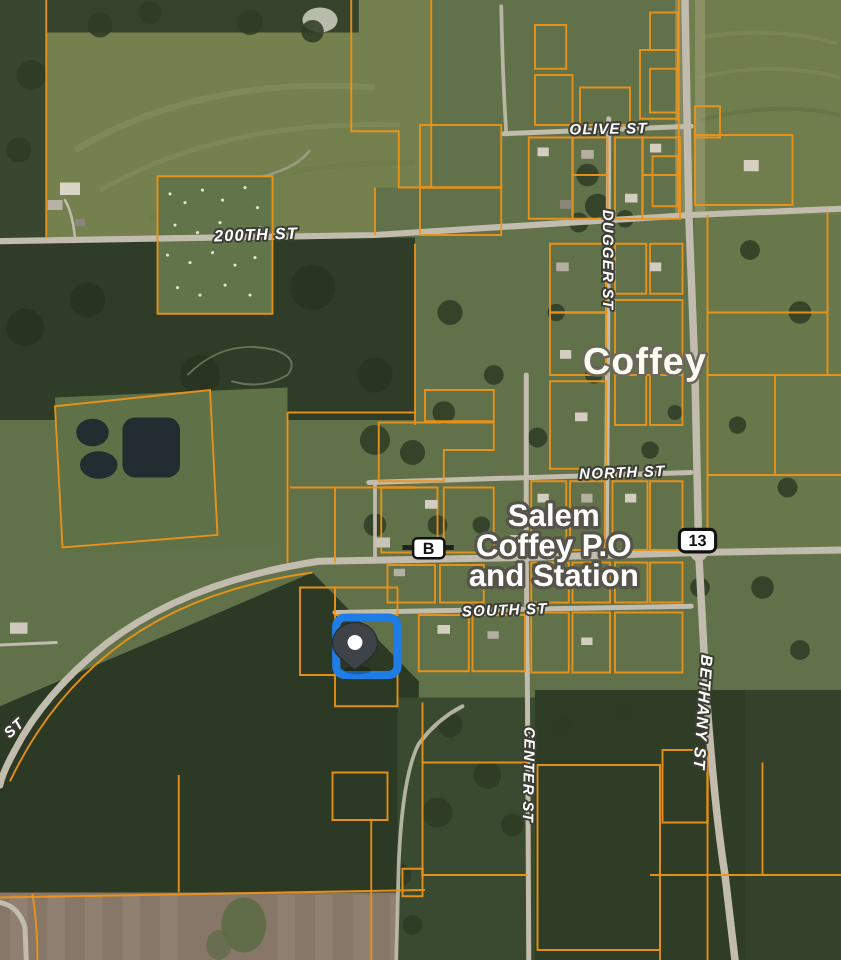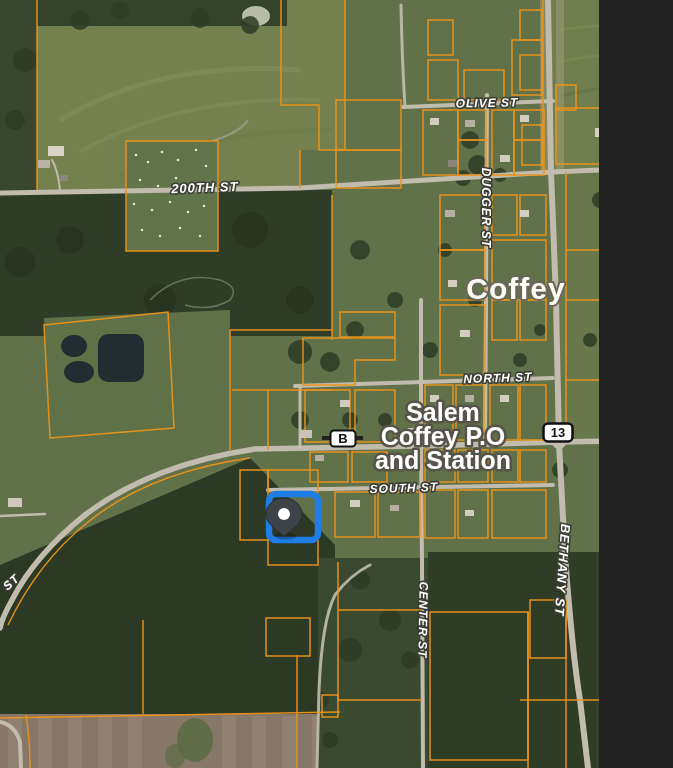--- a/index.html
+++ b/index.html
@@ -1,17 +1,17 @@
 <!DOCTYPE html>
 <html><head>
 <meta charset="utf-8">
 <style>
   html,body{margin:0;padding:0;background:#222;}
   .stage{
-    position:relative;width:599px;height:768px;overflow:hidden;
+    position:relative;width:673px;height:768px;overflow:hidden;
     font-family:"Liberation Sans", sans-serif;
   }
   .stage svg{display:block;}
   text{font-family:"Liberation Sans", sans-serif;}
   .street-label{
     font-size:12px;font-weight:bold;font-style:italic;letter-spacing:1px;
     fill:#ffffff;stroke:#3c3e35;stroke-width:3.2px;paint-order:stroke;
     stroke-linejoin:round;text-anchor:middle;
   }
   .street-label.lg{font-size:13px;}

